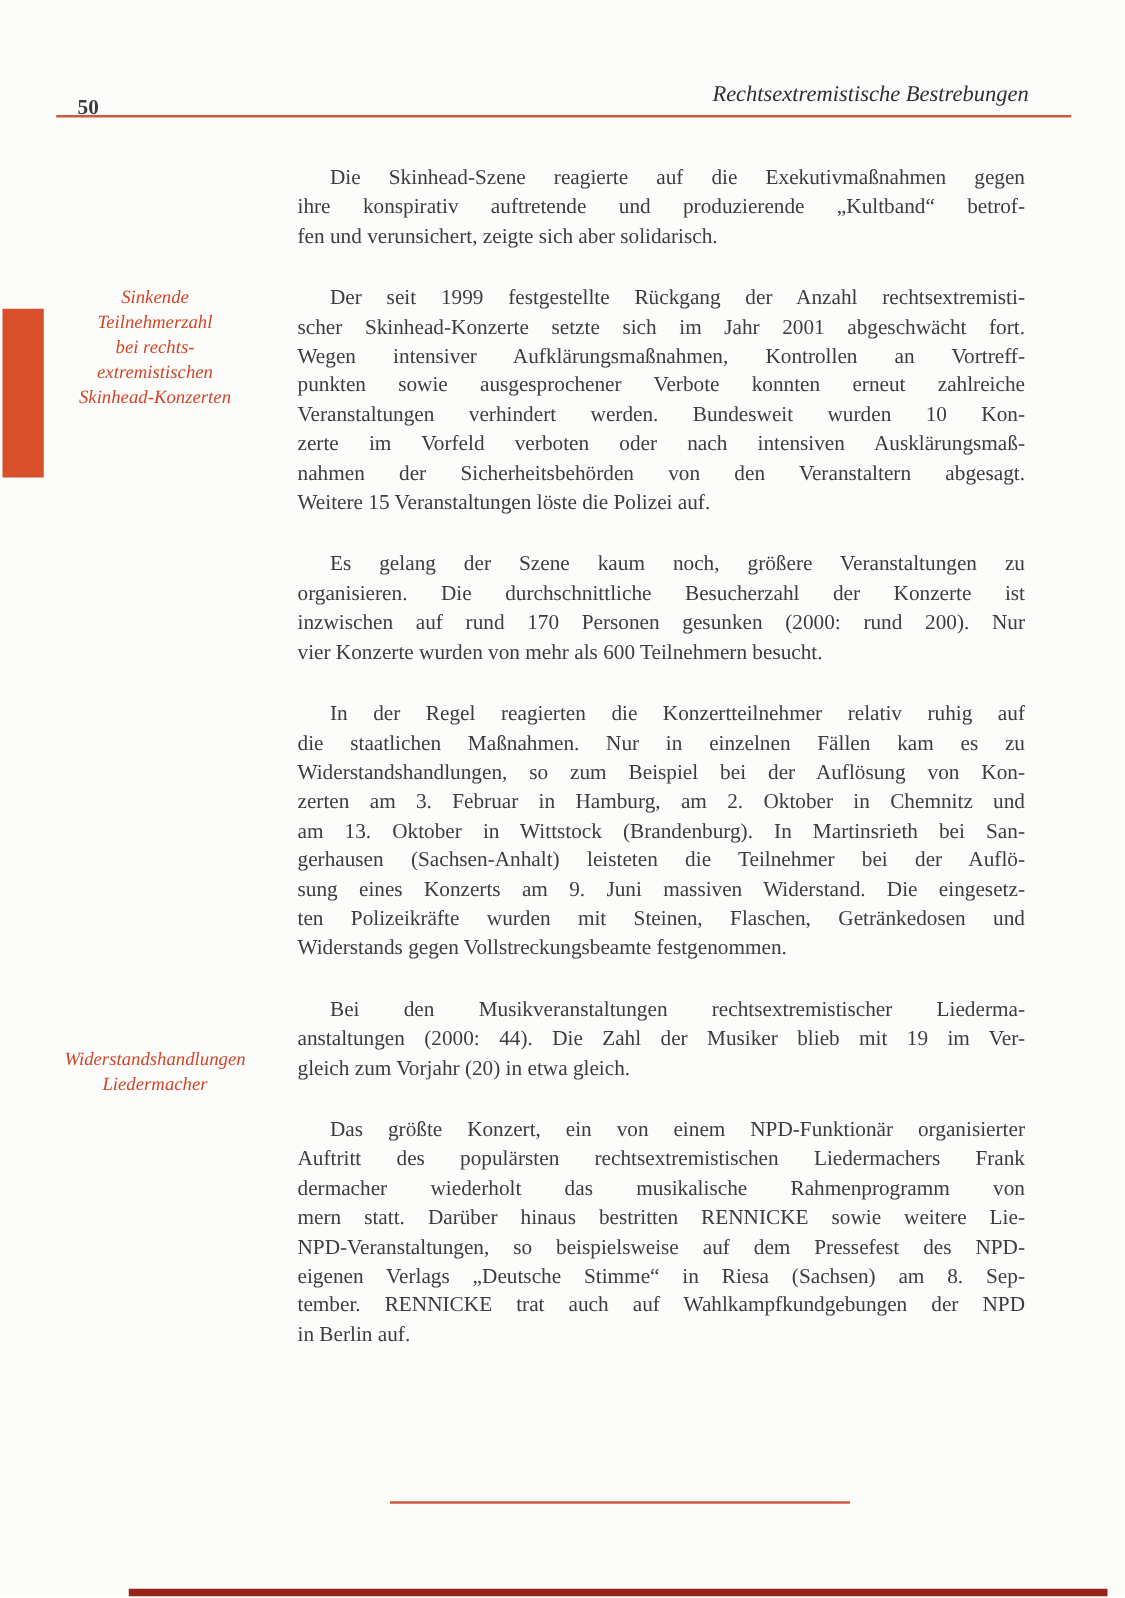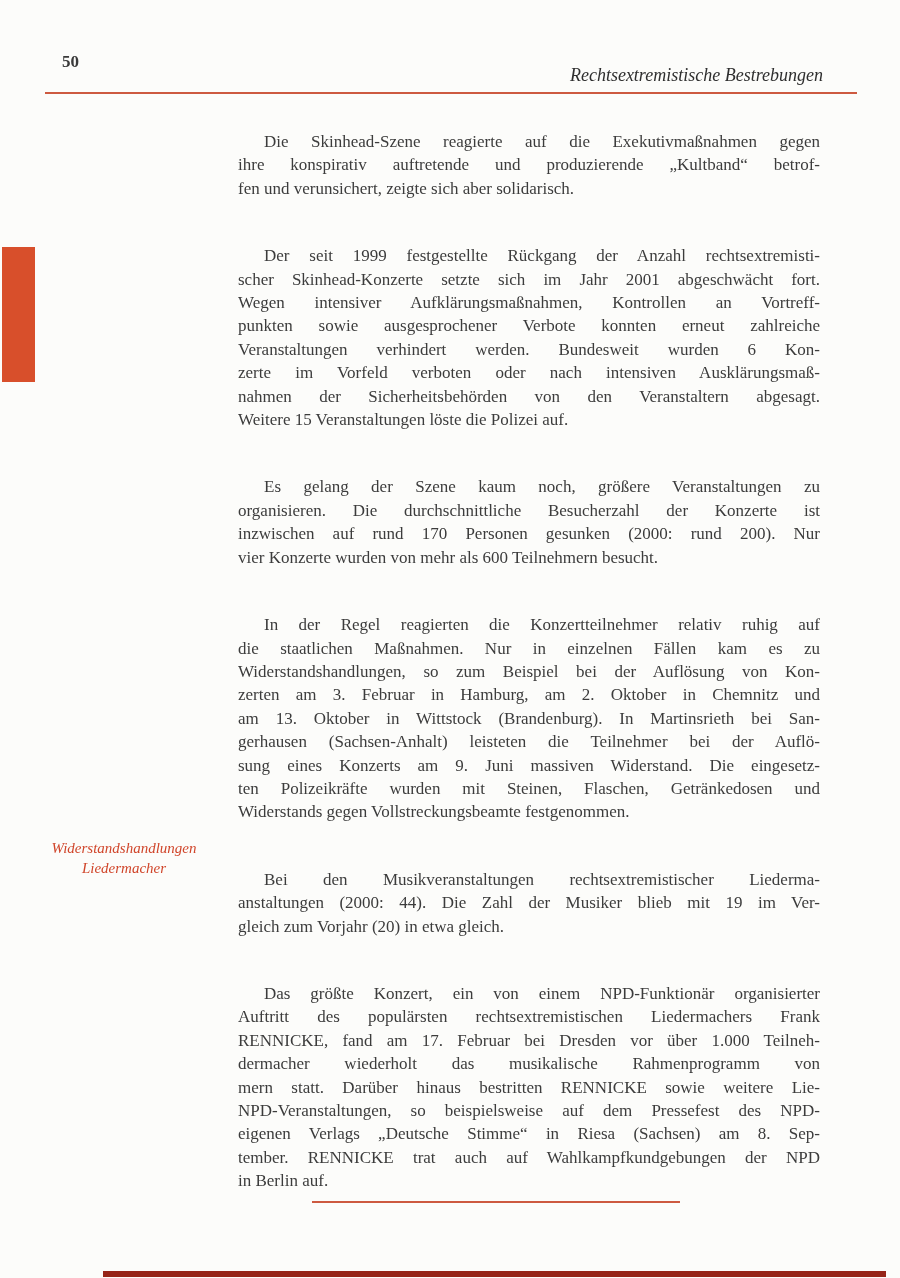--- a/index.html
+++ b/index.html
@@ -9,21 +9,21 @@
     height: 1278px;
     background: #fcfcfa;
     font-family: "Liberation Serif", "DejaVu Serif", serif;
     overflow: hidden;
   }
 
   
   .page-number {
     position: absolute;
     left: 62px;
-    top: 52px;
+    top: 76px;
     font-size: 17px;
     font-weight: bold;
     color: #3a3a3a;
   }
   .running-title {
     position: absolute;
     right: 77px;
     top: 65px;
     font-size: 18px;
     font-style: italic;
@@ -65,21 +65,21 @@
   
   .body-col {
     position: absolute;
     left: 238px;
     top: 130px;
     width: 582px;
     font-size: 17px;
     line-height: 23.4px;
     color: #3c3c3c;
   }
-  .paragraph + .paragraph { margin-top: 44px; }
+  .paragraph + .paragraph { margin-top: 26px; }
   .line {
     text-align: justify;
     text-align-last: justify;
     white-space: normal;
   }
   .line.first { text-indent: 26px; }
   .line.last { text-align-last: left; }
 
   
   .divider-rule {
@@ -105,38 +105,45 @@
 <div class="page">
 
   <div class="page-number">50</div>
 
   <div class="running-title">Rechtsextremistische Bestrebungen</div>
 
   <div class="header-rule"></div>
 
   <div class="accent-bar"></div>
 
+  <div class="margin-note" id="note-0">
+      <div>Sinkende</div>
+      <div>Teilnehmerzahl</div>
+      <div>bei rechts-</div>
+      <div>extremistischen</div>
+      <div>Skinhead-Konzerten</div>
+    </div>
 
   <div class="margin-note" id="note-1">
       <div>Widerstandshandlungen</div>
       <div>Liedermacher</div>
     </div>
 
   <div class="body-col" id="body-col">
       <div class="paragraph">
         <div class="line first">Die Skinhead-Szene reagierte auf die Exekutivmaßnahmen gegen</div>
         <div class="line">ihre konspirativ auftretende und produzierende „Kultband“ betrof-</div>
         <div class="line last">fen und verunsichert, zeigte sich aber solidarisch.</div>
       </div>
       <div class="paragraph">
         <div class="line first">Der seit 1999 festgestellte Rückgang der Anzahl rechtsextremisti-</div>
         <div class="line">scher Skinhead-Konzerte setzte sich im Jahr 2001 abgeschwächt fort.</div>
         <div class="line">Wegen intensiver Aufklärungsmaßnahmen, Kontrollen an Vortreff-</div>
         <div class="line">punkten sowie ausgesprochener Verbote konnten erneut zahlreiche</div>
-        <div class="line">Veranstaltungen verhindert werden. Bundesweit wurden 6 Kon-</div>
+        <div class="line">Veranstaltungen verhindert werden. Bundesweit wurden 10 Kon-</div>
         <div class="line">zerte im Vorfeld verboten oder nach intensiven Ausklärungsmaß-</div>
         <div class="line">nahmen der Sicherheitsbehörden von den Veranstaltern abgesagt.</div>
         <div class="line last">Weitere 15 Veranstaltungen löste die Polizei auf.</div>
       </div>
       <div class="paragraph">
         <div class="line first">Es gelang der Szene kaum noch, größere Veranstaltungen zu</div>
         <div class="line">organisieren. Die durchschnittliche Besucherzahl der Konzerte ist</div>
         <div class="line">inzwischen auf rund 170 Personen gesunken (2000: rund 200). Nur</div>
         <div class="line last">vier Konzerte wurden von mehr als 600 Teilnehmern besucht.</div>
       </div>
@@ -152,21 +159,20 @@
         <div class="line last">Widerstands gegen Vollstreckungsbeamte festgenommen.</div>
       </div>
       <div class="paragraph">
         <div class="line first">Bei den Musikveranstaltungen rechtsextremistischer Liederma-</div>
         <div class="line">anstaltungen (2000: 44). Die Zahl der Musiker blieb mit 19 im Ver-</div>
         <div class="line last">gleich zum Vorjahr (20) in etwa gleich.</div>
       </div>
       <div class="paragraph">
         <div class="line first">Das größte Konzert, ein von einem NPD-Funktionär organisierter</div>
         <div class="line">Auftritt des populärsten rechtsextremistischen Liedermachers Frank</div>
-        <div class="line">RENNICKE, fand am 17. Februar bei Dresden vor über 1.000 Teilneh-</div>
         <div class="line">dermacher wiederholt das musikalische Rahmenprogramm von</div>
         <div class="line">mern statt. Darüber hinaus bestritten RENNICKE sowie weitere Lie-</div>
         <div class="line">NPD-Veranstaltungen, so beispielsweise auf dem Pressefest des NPD-</div>
         <div class="line">eigenen Verlags „Deutsche Stimme“ in Riesa (Sachsen) am 8. Sep-</div>
         <div class="line">tember. RENNICKE trat auch auf Wahlkampfkundgebungen der NPD</div>
         <div class="line last">in Berlin auf.</div>
       </div>
     </div>
 
   <div class="divider-rule"></div>

